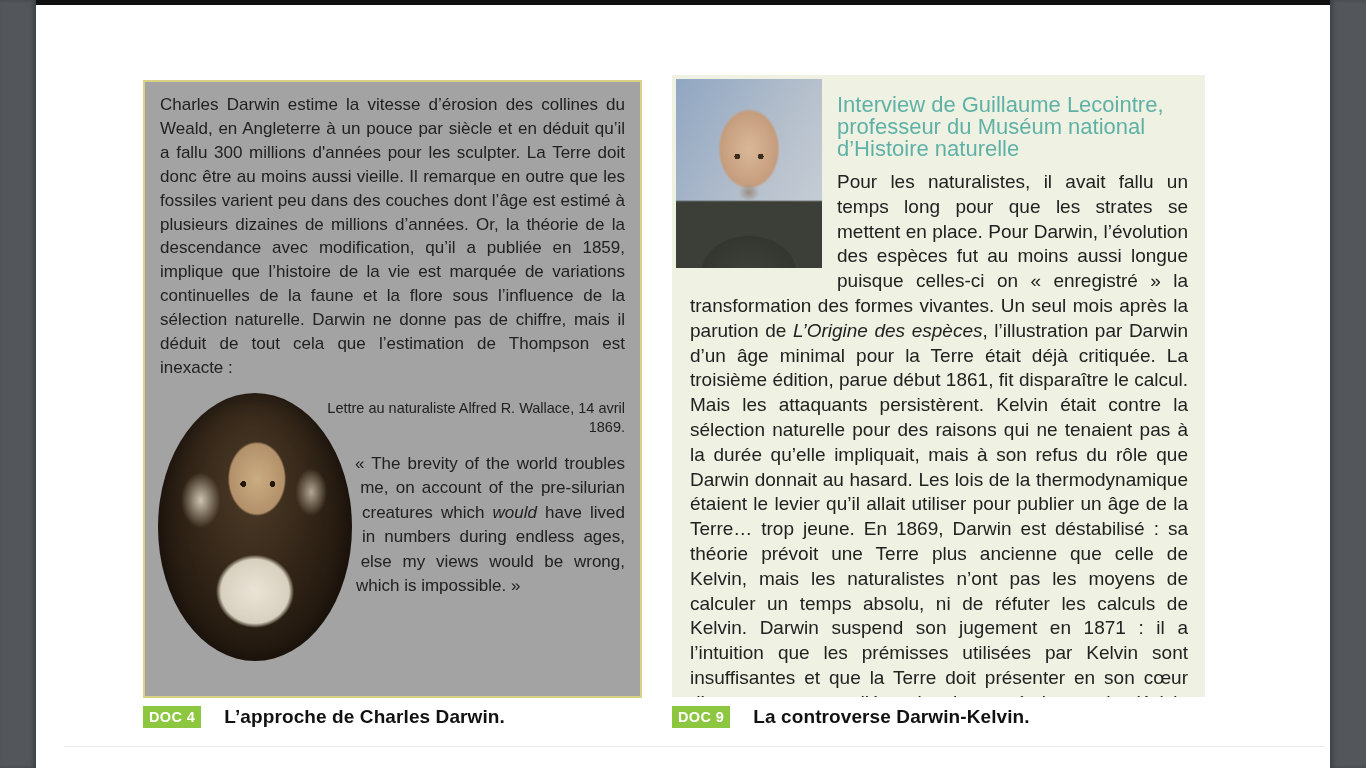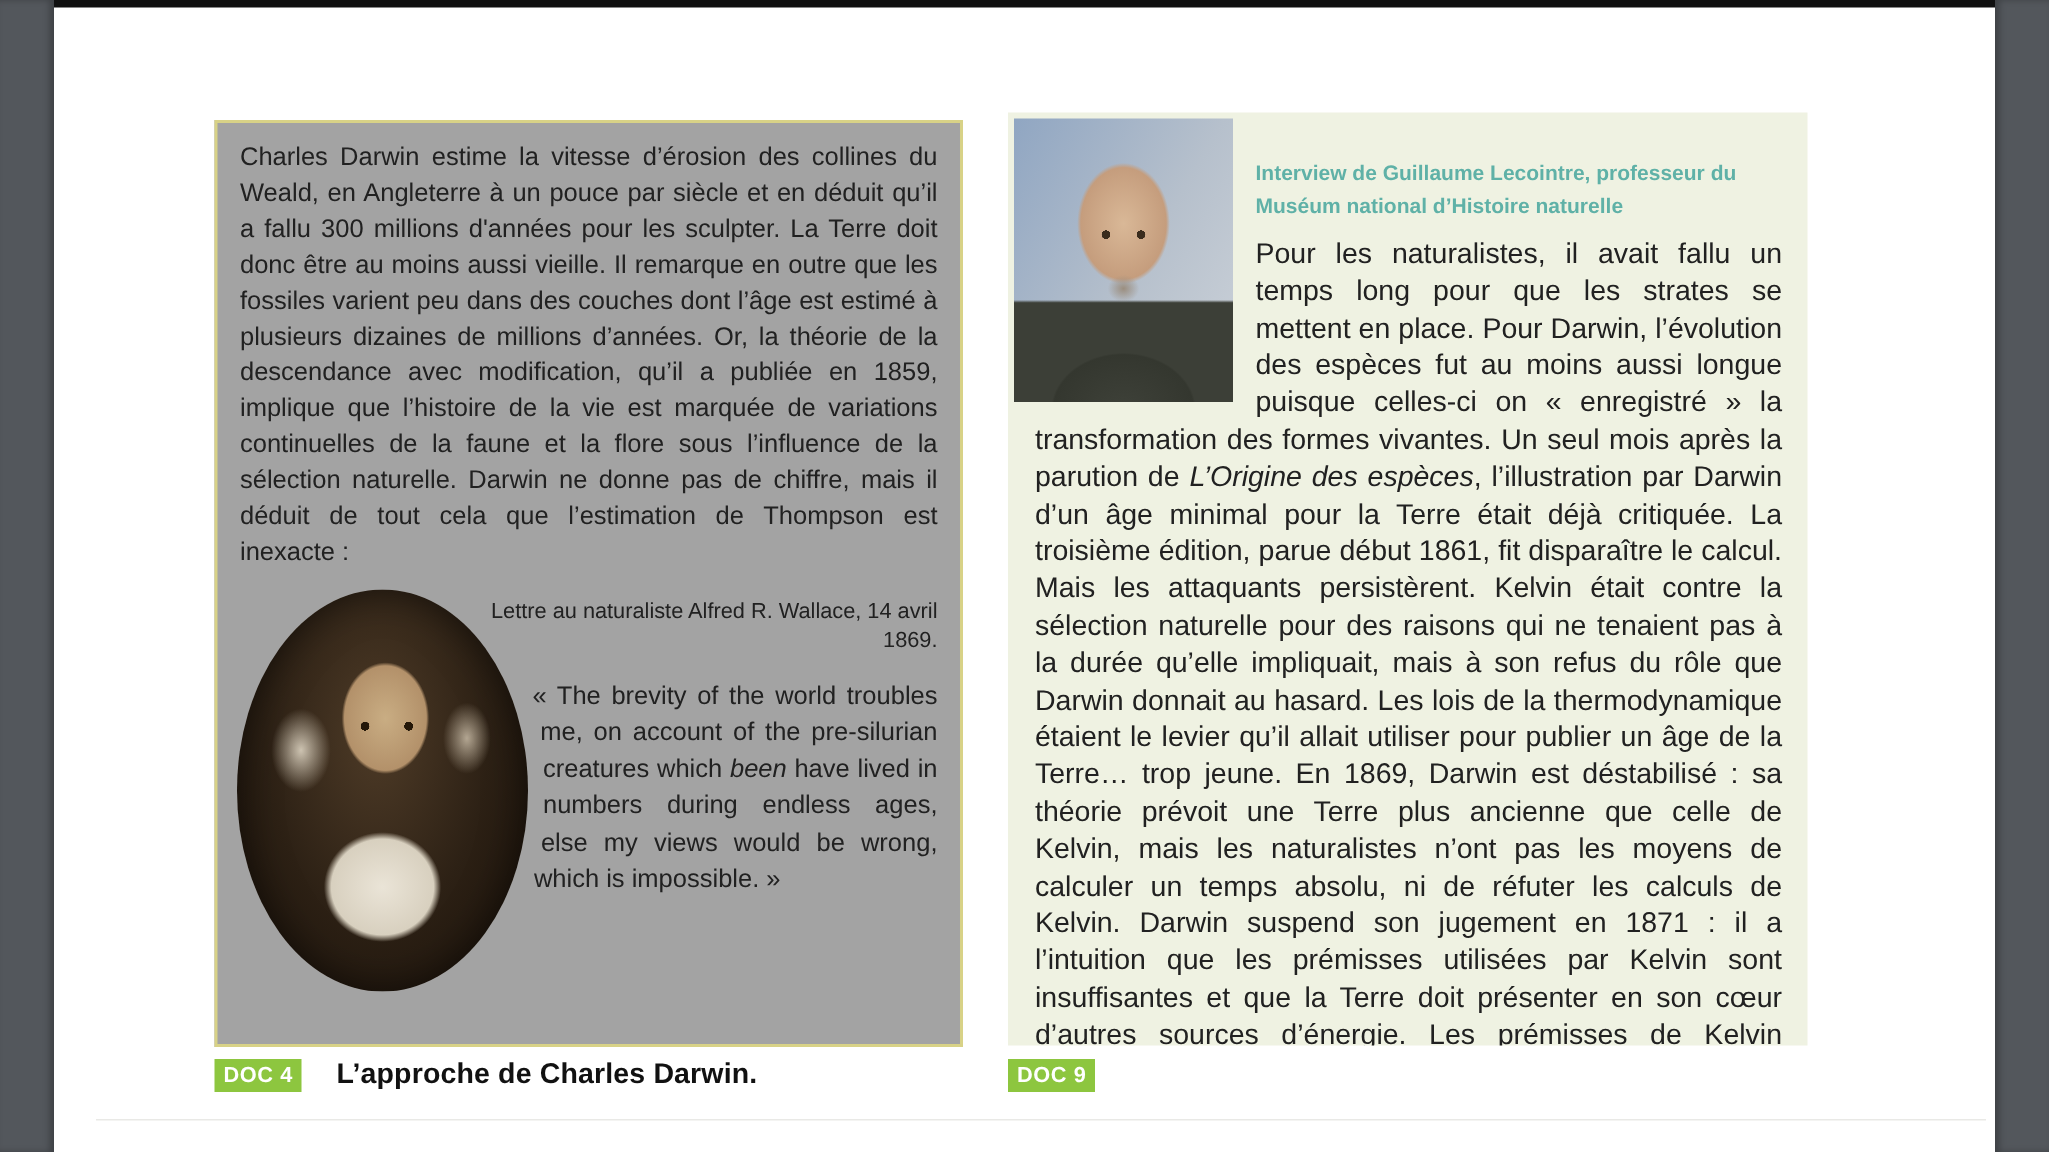--- a/index.html
+++ b/index.html
@@ -51,22 +51,22 @@
   .lecointre-photo { float:left; width:146px; height:189px;
                      margin:-12px 15px 6px -14px;
                      background:
                        radial-gradient(circle 3px at 42% 41%, #3a2c1d 97%, transparent),
                        radial-gradient(circle 3px at 58% 41%, #3a2c1d 97%, transparent),
                        radial-gradient(ellipse 15px 13px at 50% 60%, #9b8e7f 0%, rgba(155,142,127,0) 70%),
                        radial-gradient(ellipse 78px 62px at 50% 103%, #3e4139 0%, #34372f 60%, rgba(52,55,47,0) 62%),
                        linear-gradient(rgba(0,0,0,0) 64%, #3c3f37 65%),
                        radial-gradient(ellipse 49px 64px at 50% 37%, #d9b897 0%, #c59d7d 58%, rgba(197,157,125,0) 63%),
                        linear-gradient(120deg, #90a6c2 0%, #b6c0cc 55%, #ccd2d9 100%); }
-  .interview-heading { color:var(--interview-teal,#5fb1a7); font-size:14px; font-weight:bold;
-                       line-height:22px; margin:13px 0 10px 0; }
+  .interview-heading { color:var(--interview-teal,#5fb1a7); font-size:22px; font-weight:normal;
+                       line-height:22px; margin:3px 0 10px 0; }
   .doc5-body { font-size:19px; line-height:24.8px; text-align:justify; }
   .doc5-body em { font-style:italic; }
 
   
   .caption-row { position:absolute; top:706px; display:flex; align-items:center; gap:23px; }
   .caption-row.c4 { left:143px; }
   .caption-row.c5 { left:672px; }
   .doc-badge { background:var(--badge-green,#8dc63f); color:var(--badge-text,#ffffff);
                font-weight:bold; font-size:14.5px; line-height:1;
                padding:4px 6px 3px 6px; letter-spacing:.4px; white-space:nowrap; }
@@ -83,31 +83,32 @@
   <div class="top-edge"></div>
   <div class="bottom-rule"></div>
 
   <section class="doc4-box">
     <p class="doc4-para">Charles Darwin estime la vitesse d’érosion des collines du Weald, en Angleterre à un pouce par siècle et en déduit qu’il a fallu 300 millions d'années pour les sculpter. La Terre doit donc être au moins aussi vieille. Il remarque en outre que les fossiles varient peu dans des couches dont l’âge est estimé à plusieurs dizaines de millions d’années. Or, la théorie de la descendance avec modification, qu’il a publiée en 1859, implique que l’histoire de la vie est marquée de variations continuelles de la faune et la flore sous l’influence de la sélection naturelle. Darwin ne donne pas de chiffre, mais il déduit de tout cela que l’estimation de Thompson est inexacte :</p>
 
     <div class="darwin-oval"></div>
 
     <p class="attr">Lettre au naturaliste Alfred R. Wallace, 14 avril 1869.</p>
 
-    <p class="quote second"><span>« The brevity of the world troubles me, on account of the pre-silurian creatures which </span><em>been</em><span> have lived in numbers during endless ages, else my views would be wrong, which is impossible. »</span></p>
+    <p class="quote second"><span>« The brevity of the world troubles me, on account of the pre-silurian creatures which </span><em>would</em><span> have lived in numbers during endless ages, else my views would be wrong, which is impossible. »</span></p>
   </section>
 
   <div class="caption-row c4">
     <span class="doc-badge">DOC 4</span>
     <span class="caption-label">L’approche de Charles Darwin.</span>
   </div>
 
   <section class="doc5-box">
     <div class="lecointre-photo"></div>
     <h3 class="interview-heading">Interview de Guillaume Lecointre, professeur du Muséum national d’Histoire naturelle</h3>
     <p class="doc5-body"><span>Pour les naturalistes, il avait fallu un temps long pour que les strates se mettent en place. Pour Darwin, l’évolution des espèces fut au moins aussi longue puisque celles-ci on « enregistré » la transformation des formes vivantes. Un seul mois après la parution de </span><em>L’Origine des espèces</em><span>, l’illustration par Darwin d’un âge minimal pour la Terre était déjà critiquée. La troisième édition, parue début 1861, fit disparaître le calcul. Mais les attaquants persistèrent. Kelvin était contre la sélection naturelle pour des raisons qui ne tenaient pas à la durée qu’elle impliquait, mais à son refus du rôle que Darwin donnait au hasard. Les lois de la thermodynamique étaient le levier qu’il allait utiliser pour publier un âge de la Terre… trop jeune. En 1869, Darwin est déstabilisé : sa théorie prévoit une Terre plus ancienne que celle de Kelvin, mais les naturalistes n’ont pas les moyens de calculer un temps absolu, ni de réfuter les calculs de Kelvin. Darwin suspend son jugement en 1871 : il a l’intuition que les prémisses utilisées par Kelvin sont insuffisantes et que la Terre doit présenter en son cœur d’autres sources d’énergie. Les prémisses de Kelvin étaient fausses en effet, mais Darwin est mort en 1882 avant d’en avoir eu confirmation.</span></p>
   </section>
 
   <div class="caption-row c5">
     <span class="doc-badge">DOC 9</span>
+    <span class="caption-label">La controverse Darwin-Kelvin.</span>
   </div>
 
 </div>
 
 </body></html>

